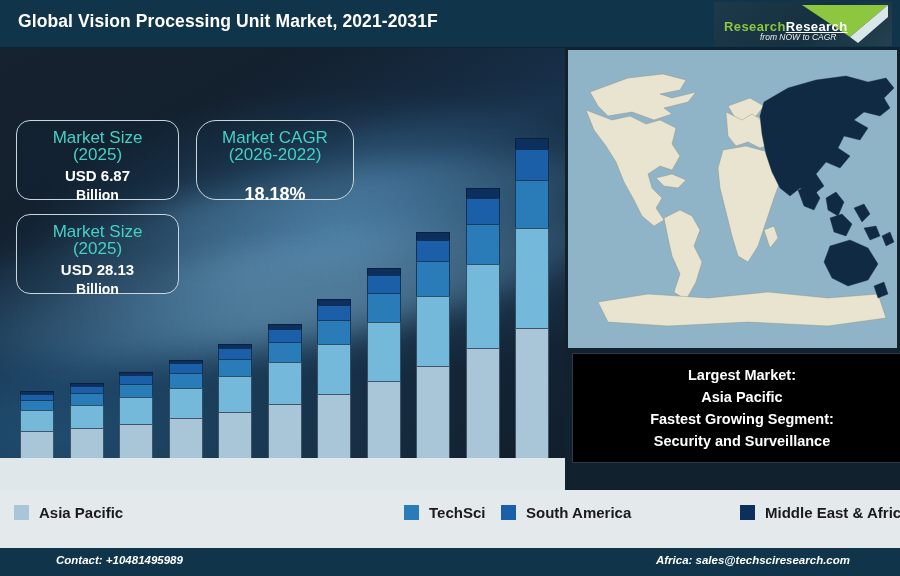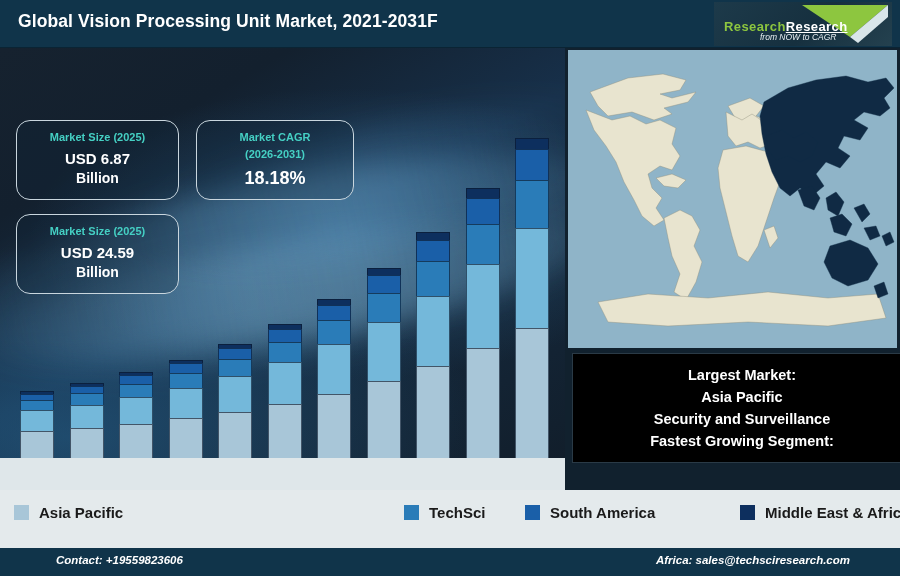--- a/index.html
+++ b/index.html
@@ -72,27 +72,27 @@
 
   
   .card {
     position:absolute;
     border:1.4px solid #c9d6de;
     border-radius:14px;
     background:rgba(16,38,58,.26);
     text-align:center;
     padding:8px 10px 10px;
   }
-  .card-title { color:#45d0c4; font-size:11px; font-weight:bold; line-height:17px; }
+  .card-title { color:#45d0c4; font-size:17px; font-weight:normal; line-height:17px; }
   .card-value { color:#ffffff; font-size:15px; font-weight:bold; line-height:20px; margin-top:3px; }
   .card-unit  { color:#ffffff; font-size:14px; font-weight:bold; line-height:19px; }
-  .card-cagr  { color:#ffffff; font-size:18px; font-weight:bold; line-height:24px; margin-top:3px; }
+  .card-cagr  { color:#ffffff; font-size:18px; font-weight:bold; line-height:24px; margin-top:19px; }
 
   #card-size-2025 { left:16px; top:72px; width:163px; height:80px; }
-  #card-cagr      { left:196px; top:72px; width:158px; height:80px; }
+  #card-cagr      { left:196px; top:72px; width:158px; height:80px;border-radius:20px; }
   #card-size-2031 { left:16px; top:166px; width:163px; height:80px; }
 
   
   .plot { position:absolute; left:0; top:0; width:565px; height:442px; }
   .bar-group { position:absolute; bottom:32px; width:34px; }
   .seg { width:100%; border:1px solid rgba(10,25,45,.65); border-bottom:none; display:block; }
   .bar-group .seg:last-child { border-bottom:1px solid rgba(10,25,45,.55); }
   .xlabel {
     position:absolute; bottom:-28px; left:50%; transform:translateX(-50%);
     font-size:11.5px; font-weight:bold; color:#0f2233; white-space:nowrap;
@@ -166,27 +166,27 @@
     <div class="swoosh sw3"></div>
 
     <div class="card" id="card-size-2025">
       <div class="card-title">Market Size (2025)</div>
       <div class="card-value">USD 6.87</div>
       <div class="card-unit">Billion</div>
     </div>
 
     <div class="card" id="card-cagr">
       <div class="card-title">Market CAGR</div>
-      <div class="card-title">(2026-2031)</div>
+      <div class="card-title">(2026-2022)</div>
       <div class="card-cagr">18.18%</div>
     </div>
 
     <div class="card" id="card-size-2031">
       <div class="card-title">Market Size (2025)</div>
-      <div class="card-value">USD 24.59</div>
+      <div class="card-value">USD 28.13</div>
       <div class="card-unit">Billion</div>
     </div>
 
     <div class="plot" id="plot-area">
         <div class="bar-group" style="left: 20px;">
           <div class="seg" title="Middle East &amp; Africa 2021: 0.13" style="height: 2.57585px; background: rgb(13, 47, 94);"></div>
           <div class="seg" title="South America 2021: 0.33" style="height: 6.5387px; background: rgb(26, 95, 168);"></div>
           <div class="seg" title="Europe 2021: 0.52" style="height: 10.3034px; background: rgb(42, 124, 184);"></div>
           <div class="seg" title="North America 2021: 1.05" style="height: 20.805px; background: rgb(116, 184, 218);"></div>
           <div class="seg" title="Asia Pacific 2021: 1.35" style="height: 26.7492px; background: rgb(168, 198, 216);"></div>
@@ -302,42 +302,42 @@
           <path d="M262,196 L282,190 L300,198 L310,214 L300,230 L280,236 L264,228 L256,212 Z"></path>
           <path d="M306,236 L316,232 L320,244 L310,248 Z"></path>
           <path d="M314,186 L322,182 L326,192 L318,196 Z"></path>
         </g>
       </svg>
     </div>
 
     <div class="info-black">
       <div class="info-line">Largest Market:</div>
       <div class="info-line">Asia Pacific</div>
+      <div class="info-line">Fastest Growing Segment:</div>
       <div class="info-line">Security and Surveillance</div>
-      <div class="info-line">Fastest Growing Segment:</div>
     </div>
   </div>
 
   <div class="legend" id="legend-area">
       <div class="legend-item" style="left: 14px;">
         <span class="legend-sw" style="background: rgb(168, 198, 216);"></span>
         <span class="legend-label">Asia Pacific</span>
       </div>
       <div class="legend-item" style="left: 404px;">
         <span class="legend-sw" style="background: rgb(42, 124, 184);"></span>
         <span class="legend-label">TechSci</span>
       </div>
-      <div class="legend-item" style="left: 525px;">
+      <div class="legend-item" style="left: 501px;">
         <span class="legend-sw" style="background: rgb(26, 95, 168);"></span>
         <span class="legend-label">South America</span>
       </div>
       <div class="legend-item" style="left: 740px;">
         <span class="legend-sw" style="background: rgb(13, 47, 94);"></span>
         <span class="legend-label">Middle East &amp; Africa</span>
       </div>
     </div>
 
   <div class="footer">
-    <div class="footer-text" id="footer-contact">Contact: +19559823606</div>
+    <div class="footer-text" id="footer-contact">Contact: +10481495989</div>
     <div class="footer-text" id="footer-email">Africa: sales@techsciresearch.com</div>
   </div>
 
 </div>
 
 </body></html>

